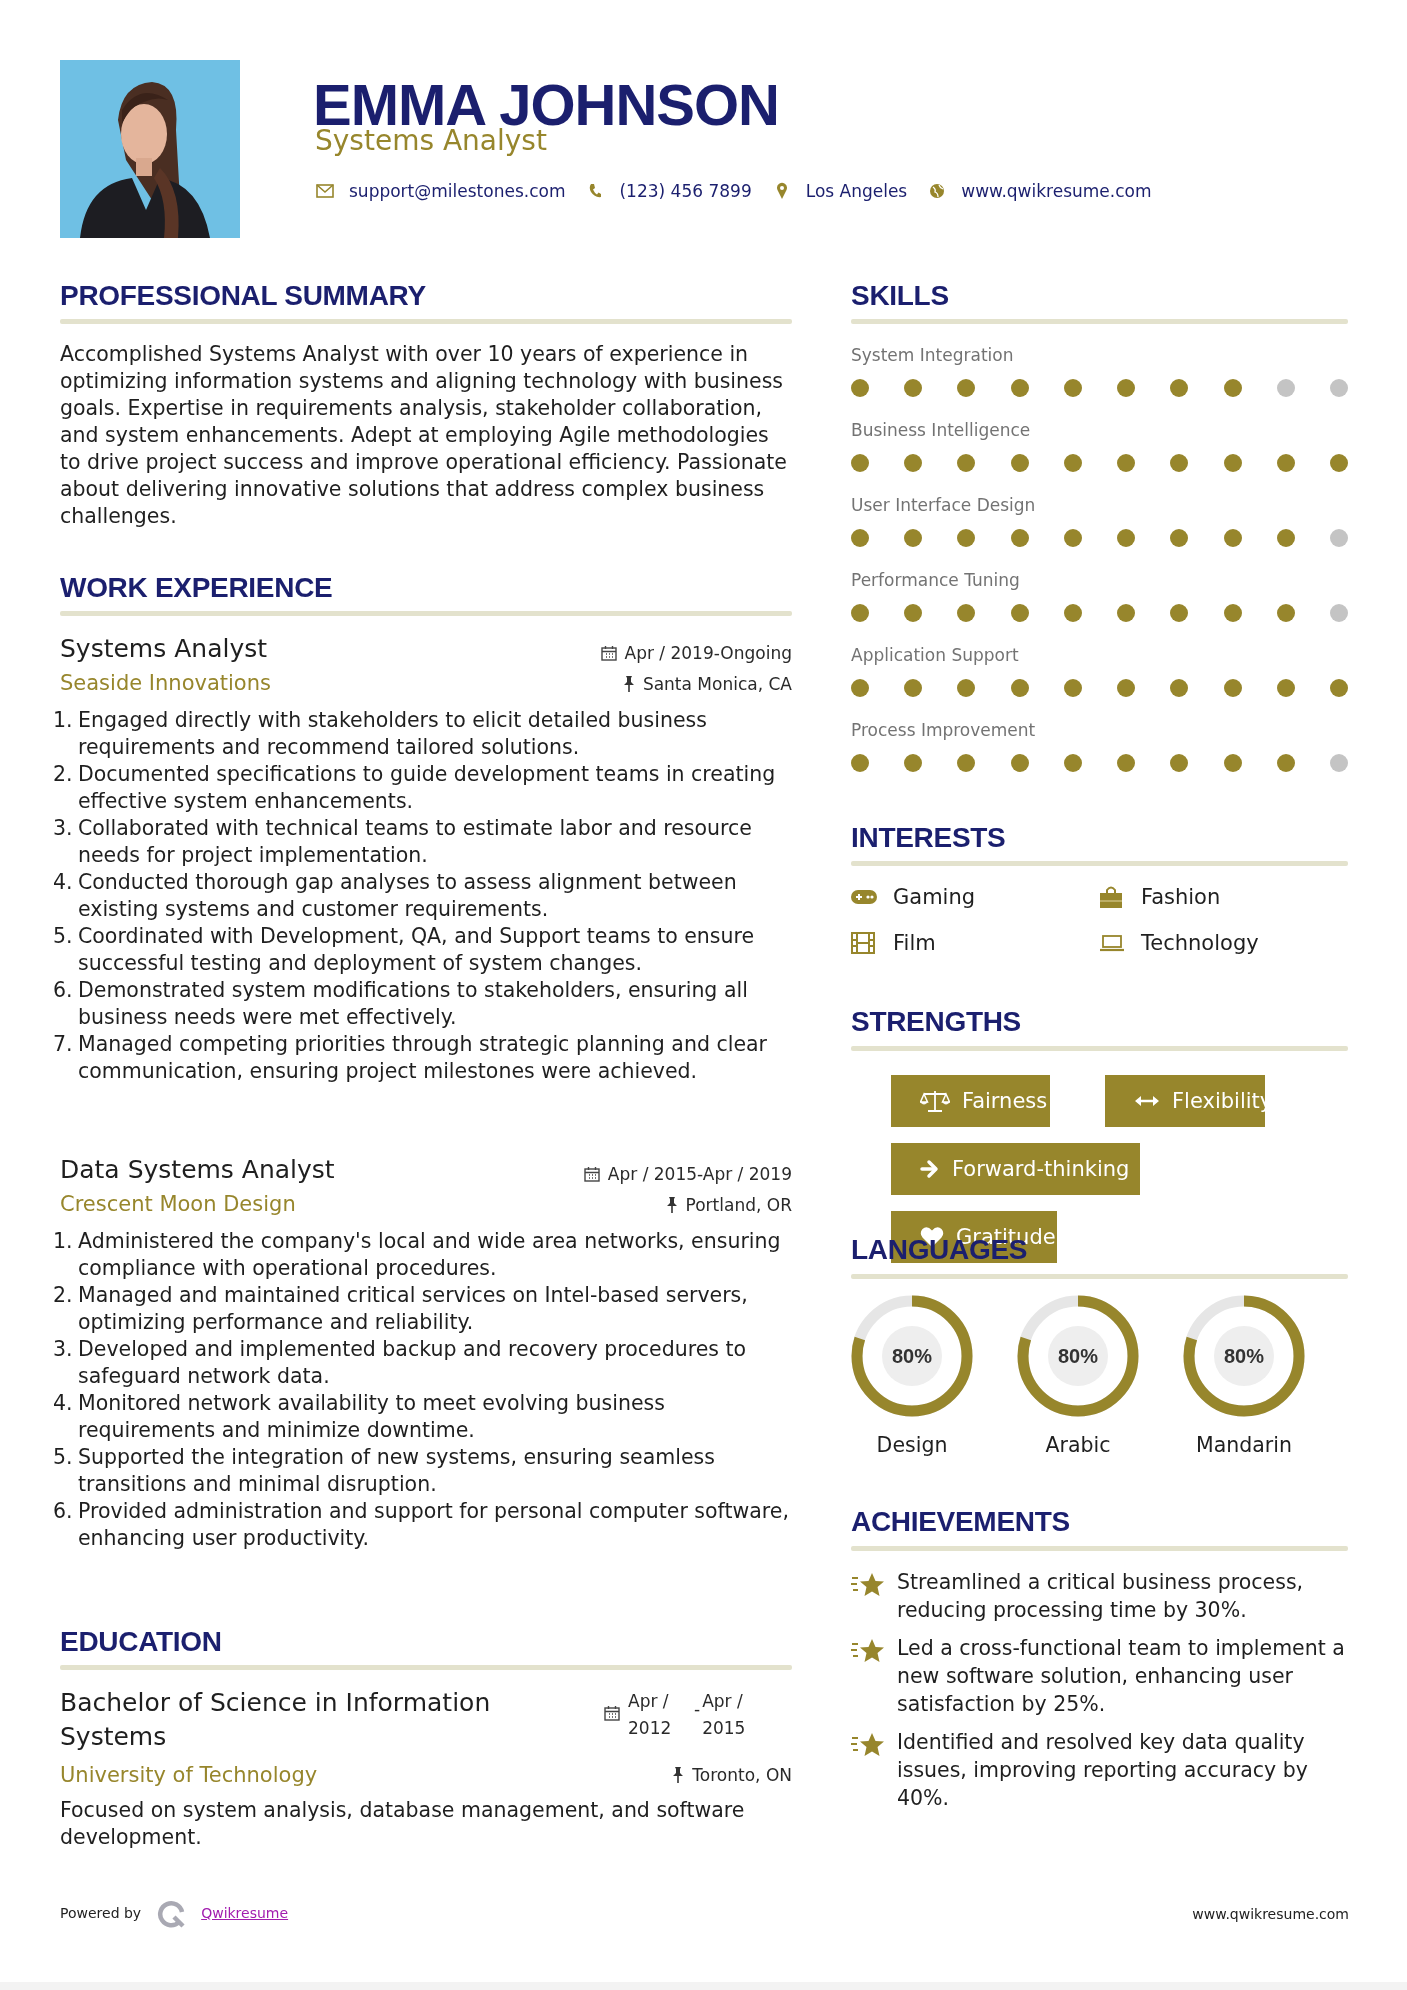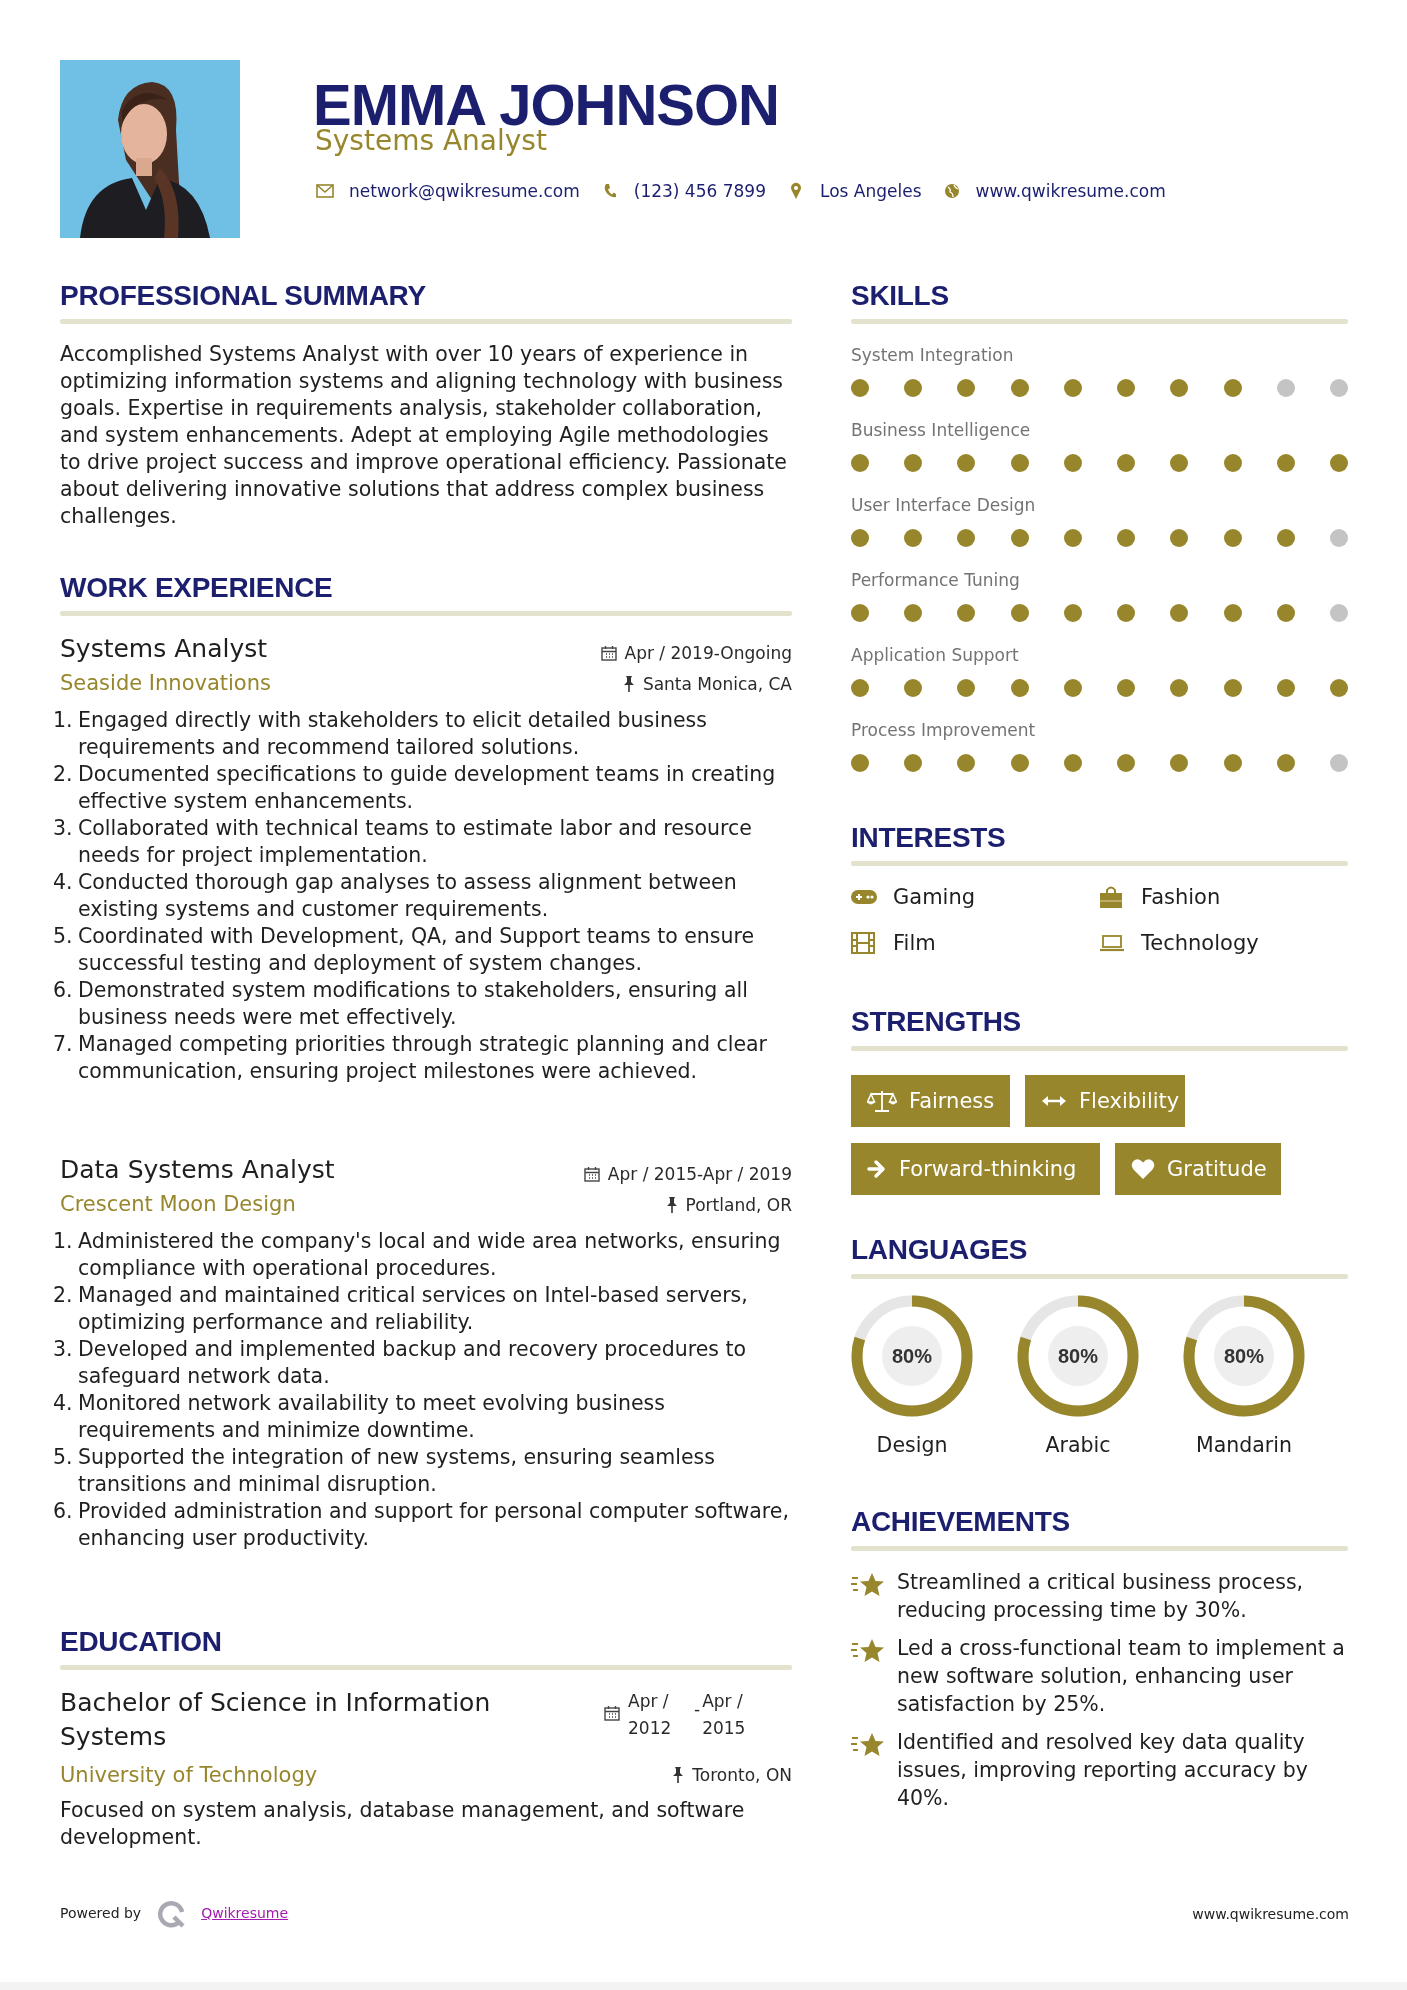--- a/index.html
+++ b/index.html
@@ -35,21 +35,21 @@
   .skill-label { font-size: 17px; line-height: 28px; color: #737373; }
   .dots { display: flex; justify-content: space-between; width: 497px; margin-top: 10px; }
   .dot { width: 18px; height: 18px; border-radius: 50%; background: #97862c; }
   .dot.off { background: #c4c4c4; }
 
   .interests { display: grid; grid-template-columns: 248px 248px; row-gap: 16px; }
   .interest { display: flex; align-items: center; font-size: 21px; color: #1f1f1f; line-height: 30px; }
   .interest .ii { width: 28px; height: 22px; margin-right: 14px; display: inline-flex; align-items: center; color: #97862c; }
 
   .tags { display: flex; flex-wrap: wrap; gap: 16px 15px; }
-  .tag { display: flex; align-items: center; height: 52px; padding: 0 16px; background: #97862c; color: #ffffff; font-size: 21px; white-space: nowrap; }
+  .tag { display: flex; align-items: center; height: 52px; padding: 0 29px; background: #97862c; color: #ffffff; font-size: 21px; white-space: nowrap; margin-left: 40px; }
   .tag .ti { margin-right: 12px; display: inline-flex; align-items: center; }
 
   .langs { display: flex; }
   .lang { width: 166px; display: flex; flex-direction: column; align-items: flex-start; }
   .ring { position: relative; width: 122px; height: 122px; }
   .ring svg { position: absolute; left: 0; top: 0; }
   .ring .pct { position: absolute; left: 31px; top: 31px; width: 60px; height: 60px; border-radius: 50%; background: #eeeeee; display: flex; align-items: center; justify-content: center; font-family: "Liberation Sans", sans-serif; font-weight: 700; font-size: 20px; color: #333; }
   .lang-name { width: 122px; text-align: center; margin-top: 14px; font-size: 20.5px; color: #1f1f1f; line-height: 28px; }
 
   .ach { display: flex; align-items: flex-start; margin-bottom: 10px; }
@@ -80,21 +80,21 @@
 <div class="abs name">EMMA JOHNSON</div>
 <div class="abs job-title">Systems Analyst</div>
 
 <div class="abs contact">
   <span class="ci">
     <svg width="18" height="14" viewBox="0 0 18 14">
         <rect x="1" y="1" width="16" height="12" fill="none" stroke="#97862c" stroke-width="1.6"></rect>
         <path d="M1 1 L9 8 L17 1" fill="none" stroke="#97862c" stroke-width="1.6"></path>
       </svg>
   </span>
-  <span class="ct">network@qwikresume.com</span>
+  <span class="ct">support@milestones.com</span>
   <span class="ci">
     <svg width="14" height="16" viewBox="0 0 14 16">
         <path d="M3 1 L6 1 L7 5 L5 6.5 Q6.5 10 9 11.5 L10.5 9.5 L13 11 L13 14 Q7 15 3 9 Q0.5 4.5 3 1 Z" fill="#97862c"></path>
       </svg>
   </span>
   <span class="ct">(123) 456 7899</span>
   <span class="ci">
     <svg width="12" height="18" viewBox="0 0 12 18">
         <path d="M6 17 L1.5 8 A5 5 0 1 1 10.5 8 Z" fill="#97862c"></path>
         <circle cx="6" cy="6" r="2" fill="#fff"></circle>

